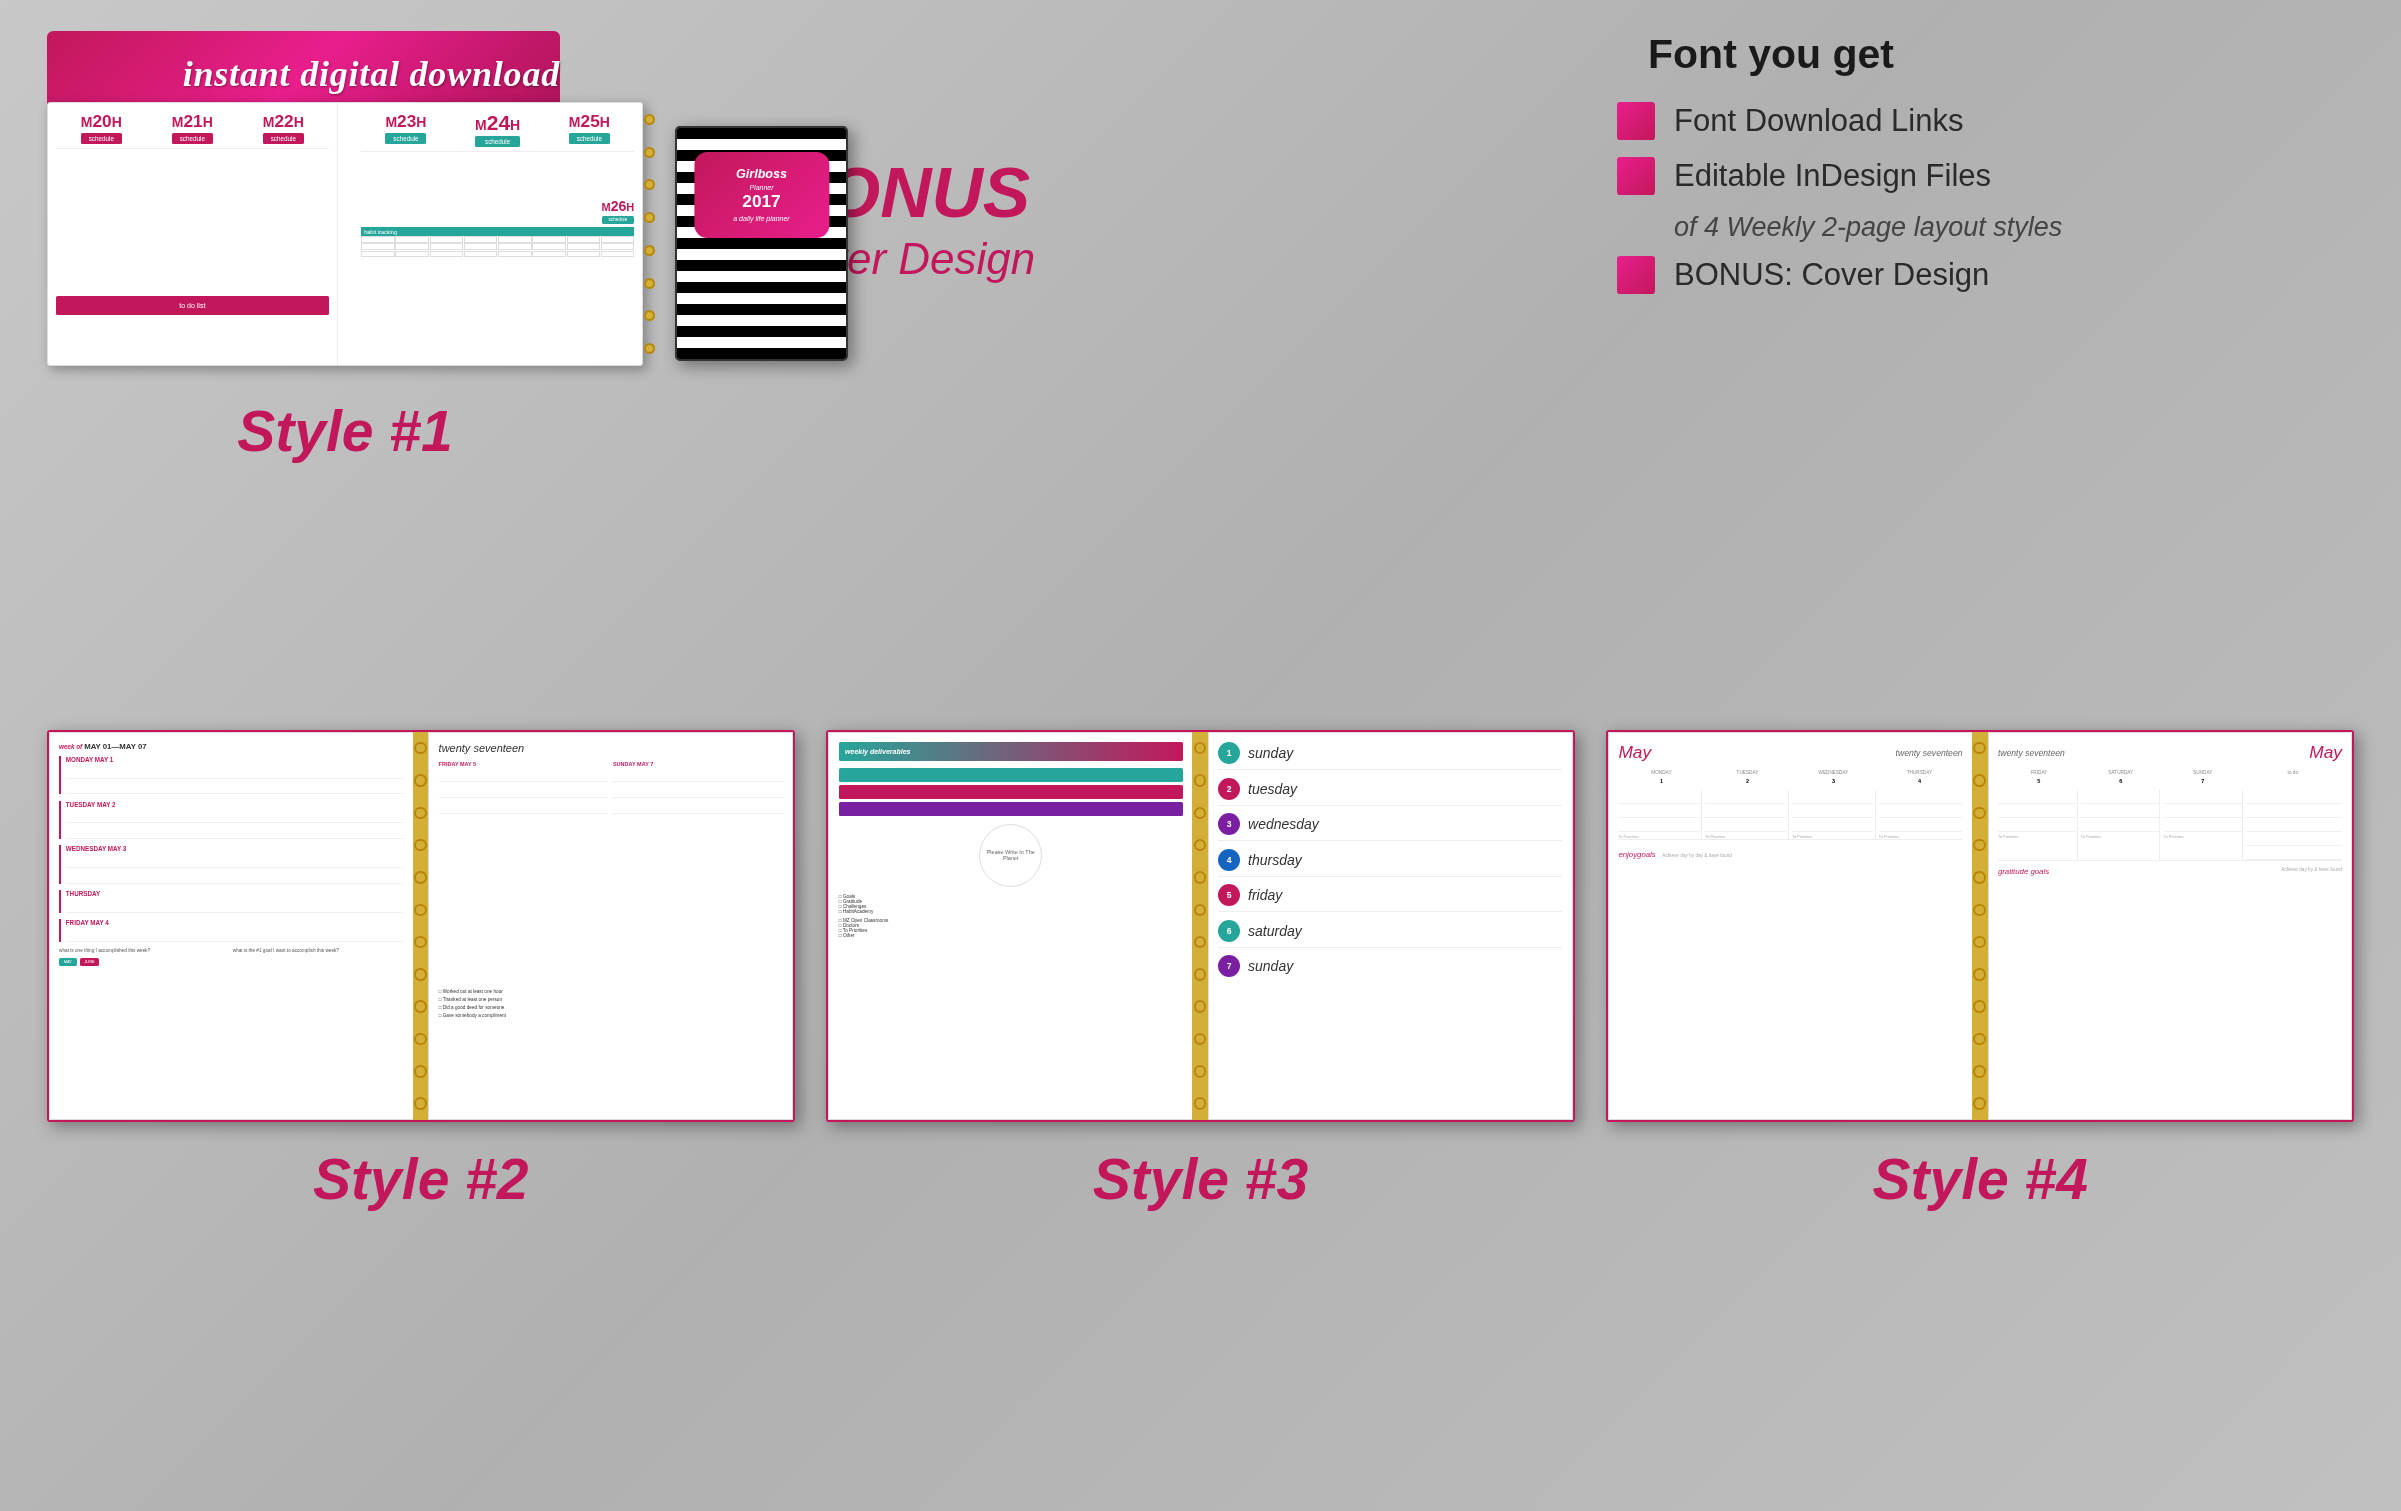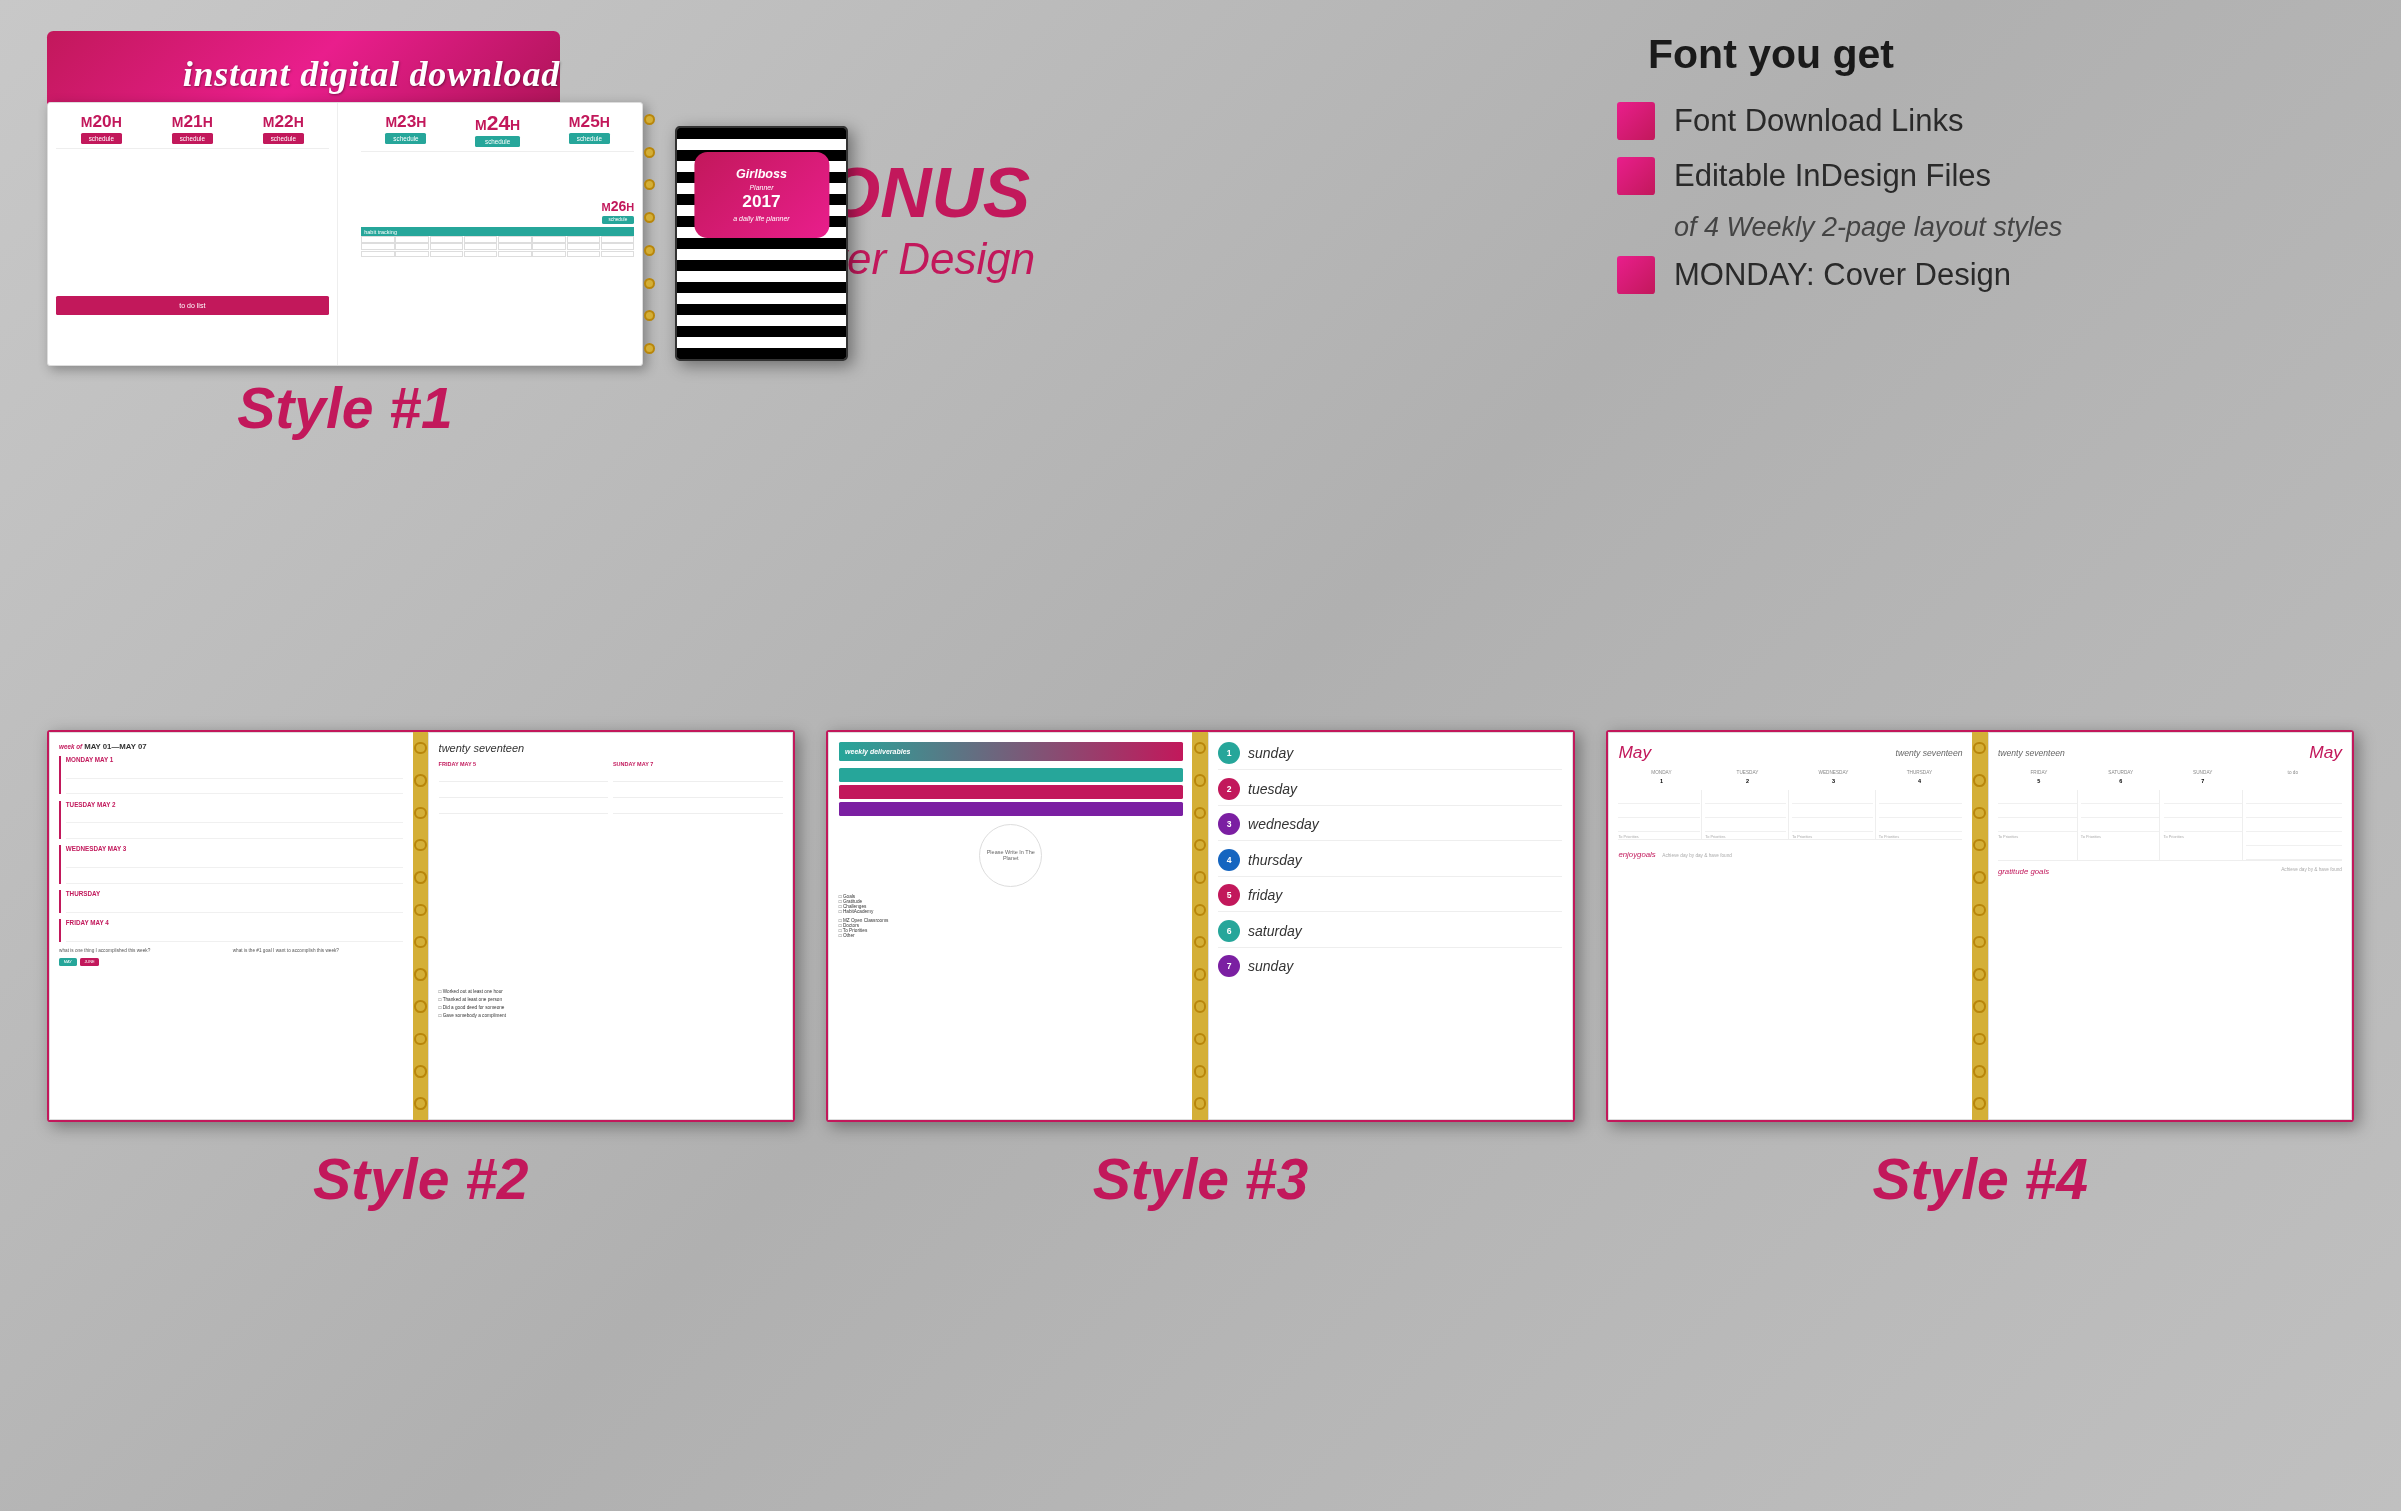--- a/index.html
+++ b/index.html
@@ -412,21 +412,21 @@
 
   <div class="feature-item">
     <div class="feature-square"></div>
     <span class="feature-label">Editable InDesign Files</span>
   </div>
 
   <div class="feature-italic">of 4 Weekly 2-page layout styles</div>
 
   <div class="feature-item">
     <div class="feature-square"></div>
-    <span class="feature-label">MONDAY: Cover Design</span>
+    <span class="feature-label">BONUS: Cover Design</span>
   </div>
 </div>
 
 <div class="bonus-section">
   <div class="bonus-title">BONUS</div>
   <div class="bonus-subtitle">Cover Design</div>
 </div>
 
 <div class="style1-container">
   <div class="style1-planner">
@@ -506,21 +506,21 @@
           <div class="habit-cell"></div>
         <div class="habit-cell"></div>
           <div class="habit-cell"></div>
         <div class="habit-cell"></div>
           <div class="habit-cell"></div>
         <div class="habit-cell"></div>
           <div class="habit-cell"></div>
       </div>
     </div>
   </div>
-  <div class="style-label" style="margin-top: 9px;">Style #1</div>
+  <div class="style-label" style="margin-top: 32px;">Style #1</div>
 </div>
 
 <div class="cover-design">
   <div class="cover-stripes">
     <div class="cover-label">
       <div class="cover-label-title">Girlboss</div>
       <div class="cover-label-sub">Planner</div>
       <div class="cover-label-year">2017</div>
       <div class="cover-label-sub">a daily life planner</div>
     </div>

